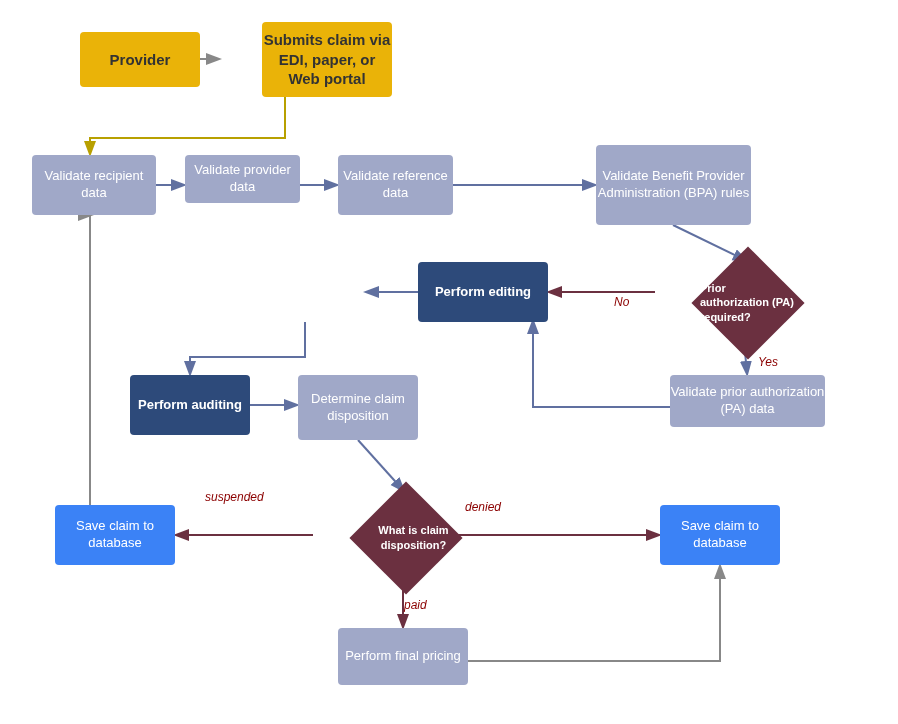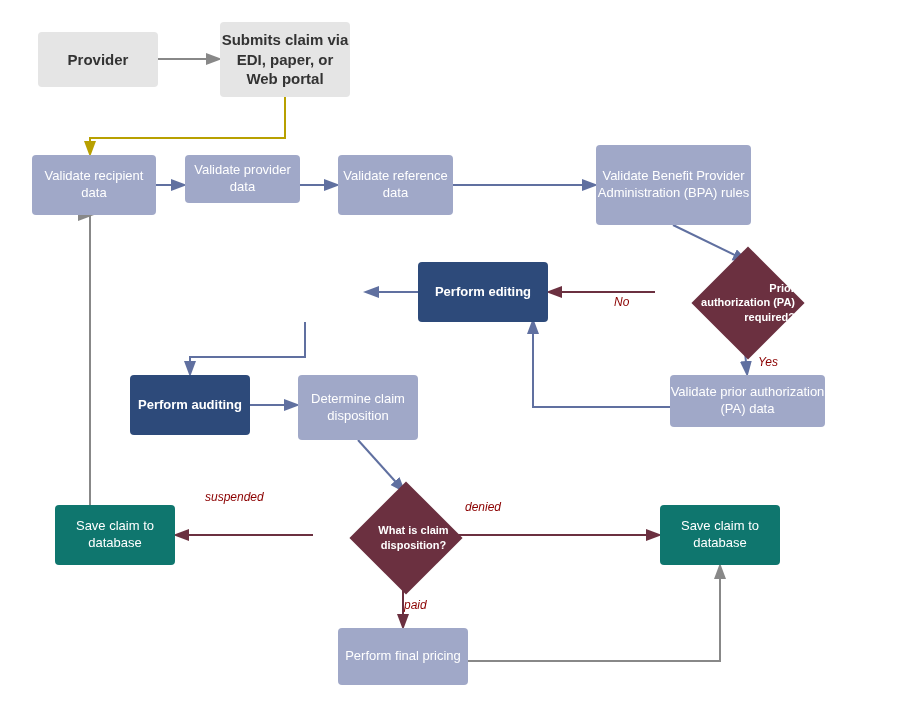--- a/index.html
+++ b/index.html
@@ -19,38 +19,39 @@
     }
     .node {
       position: absolute;
       display: flex;
       align-items: center;
       justify-content: center;
       text-align: center;
       line-height: 1.3;
     }
     .rect-green {
-      background: #e5e5e5;
+      background: #eab308;
       color: #333;
       font-weight: bold;
       font-size: 15px;
+      margin-left: 42px;
     }
     .rect-blue-light {
       background: #a0a8c8;
       color: #fff;
       font-size: 13px;
     }
     .rect-blue-dark {
       background: #2d4a7a;
       color: #fff;
       font-weight: bold;
       font-size: 13px;
     }
     .rect-gray {
-      background: #0f766e;
+      background: #3b82f6;
       color: #fff;
       font-size: 13px;
     }
     svg.arrows {
       position: absolute;
       top: 0;
       left: 0;
       width: 898px;
       height: 724px;
       pointer-events: none;
@@ -170,21 +171,21 @@
   <div class="node rect-gray" style="left:660px;top:505px;width:120px;height:60px;border-radius:4px;">
     <span>Save claim to database</span>
   </div>
 
   <div class="node rect-blue-light" style="left:338px;top:628px;width:130px;height:57px;border-radius:4px;">
     <span>Perform final pricing</span>
   </div>
 
   <div style="position:absolute;left:700px;top:255px;width:95px;height:95px;">
     <div style="position:absolute;top:50%;left:50%;width:80px;height:80px;background:#6b3040;transform:translate(-50%,-50%) rotate(45deg);"></div>
-    <div style="position:absolute;top:0;left:0;width:95px;height:95px;display:flex;align-items:center;justify-content:center;text-align:right;color:#fff;font-size:11px;font-weight:bold;line-height:1.3;z-index:2;">
+    <div style="position:absolute;top:0;left:0;width:95px;height:95px;display:flex;align-items:center;justify-content:center;text-align:left;color:#fff;font-size:11px;font-weight:bold;line-height:1.3;z-index:2;">
       <span>Prior authorization (PA) required?</span>
     </div>
   </div>
 
   <div style="position:absolute;left:358px;top:490px;width:95px;height:95px;">
     <div style="position:absolute;top:50%;left:50%;width:80px;height:80px;background:#6b3040;transform:translate(-50%,-50%) rotate(45deg);"></div>
     <div style="position:absolute;top:0;left:8px;width:95px;height:95px;display:flex;align-items:center;justify-content:center;text-align:center;color:#fff;font-size:11px;font-weight:bold;line-height:1.3;z-index:2;">
       <span>What is claim disposition?</span>
     </div>
   </div>

